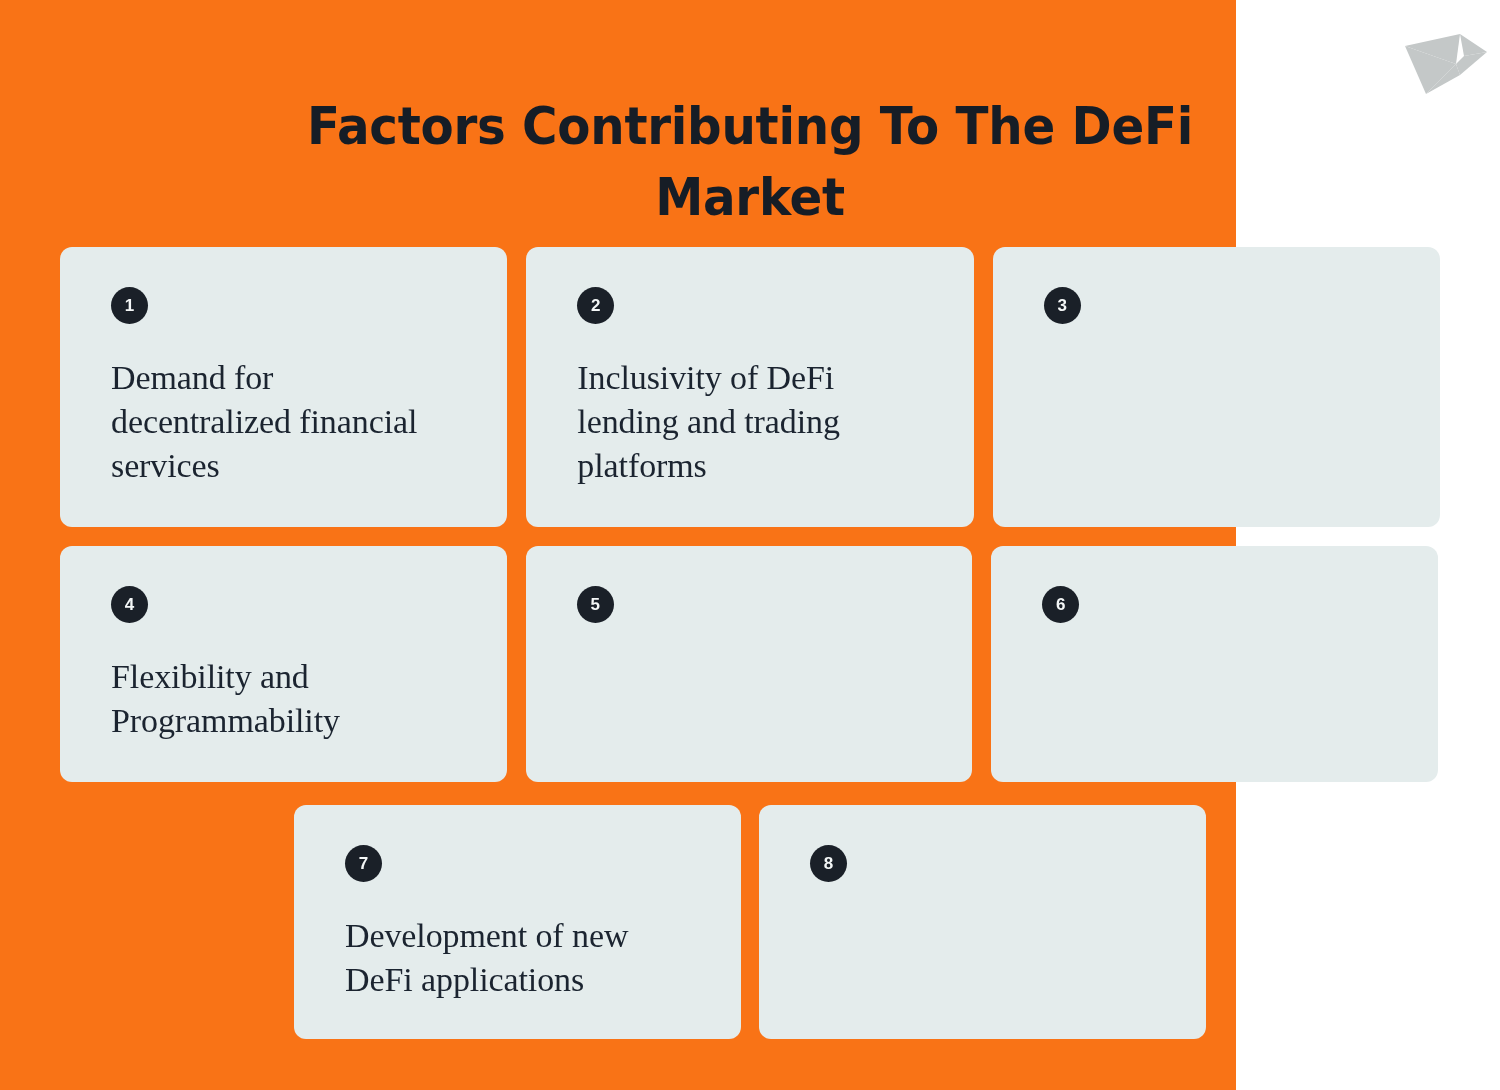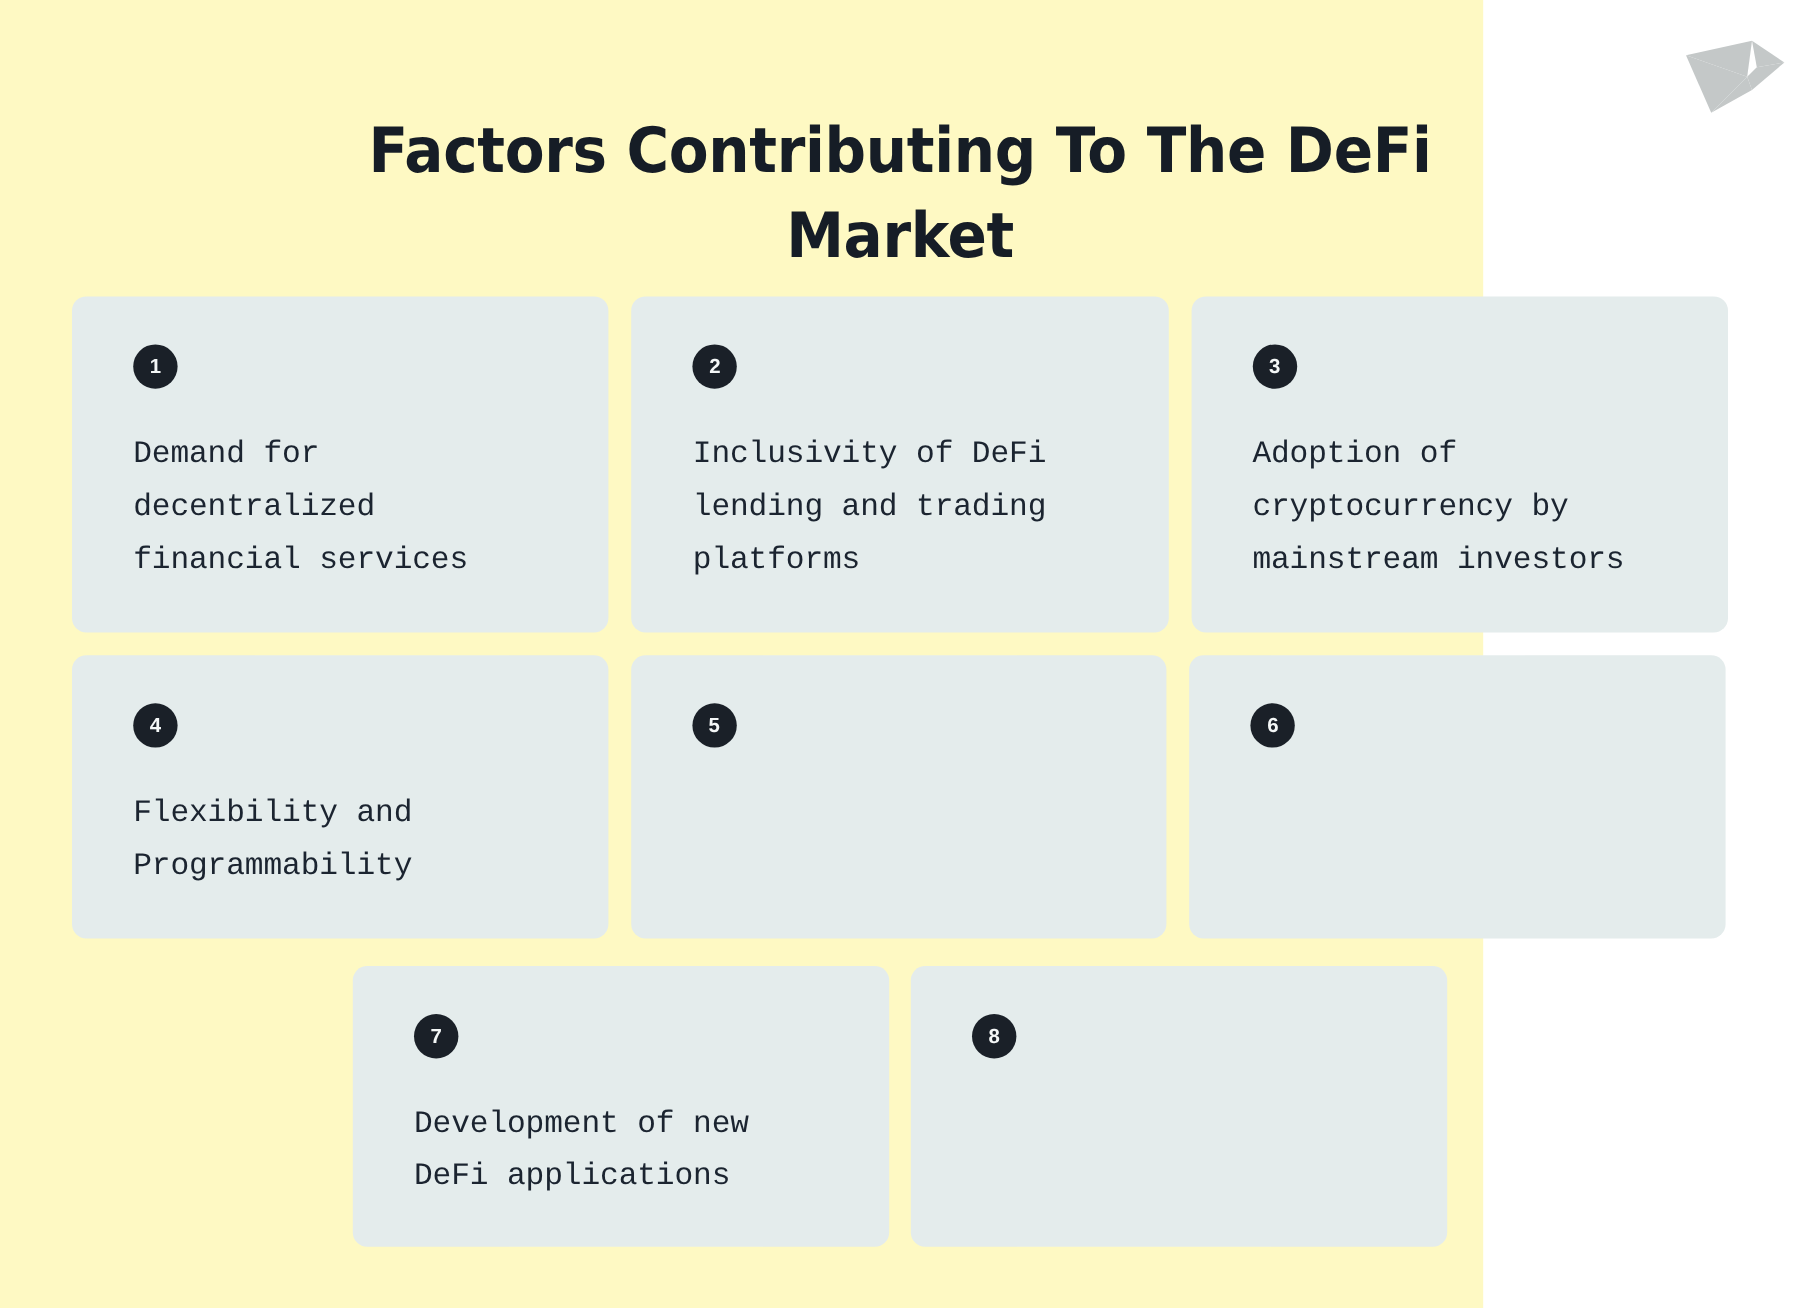--- a/index.html
+++ b/index.html
@@ -13,21 +13,21 @@
     background: #ffffff;
     font-family: "Liberation Sans", "DejaVu Sans", sans-serif;
     overflow: hidden;
     position: relative;
   }
 
   .canvas {
     position: relative;
     width: 1236px;
     height: 1090px;
-    background: #fef9c3;
+    background: #f97316;
   }
 
   
   .logo {
     position: absolute;
     left: 1388px;
     top: 18px;
     width: 104px;
     height: 82px;
   }
@@ -100,22 +100,22 @@
     font-weight: 700;
     display: flex;
     align-items: center;
     justify-content: center;
     line-height: 1;
     margin-left: 0;
   }
 
   .card-text {
     margin-top: 32px;
-    font-family: Liberation Mono, monospace;
-    font-size: 26px;
+    font-family: Liberation Serif, serif;
+    font-size: 34px;
     font-weight: 400;
     line-height: 44px;
     color: #1b2430;
     letter-spacing: -0.1px;
     max-width: 340px;
   }
   .row-2 .card-text,
   .row-3 .card-text { }
 </style>
 </head>
@@ -144,21 +144,20 @@
         <div class="card-text">Demand for decentralized financial services</div>
       </div>
 
       <div class="card">
         <div class="badge">2</div>
         <div class="card-text">Inclusivity of DeFi lending and trading platforms</div>
       </div>
 
       <div class="card">
         <div class="badge">3</div>
-        <div class="card-text">Adoption of cryptocurrency by mainstream investors</div>
       </div>
 
     </div>
 
     <div class="row row-2">
 
       <div class="card">
         <div class="badge">4</div>
         <div class="card-text">Flexibility and Programmability</div>
       </div>

